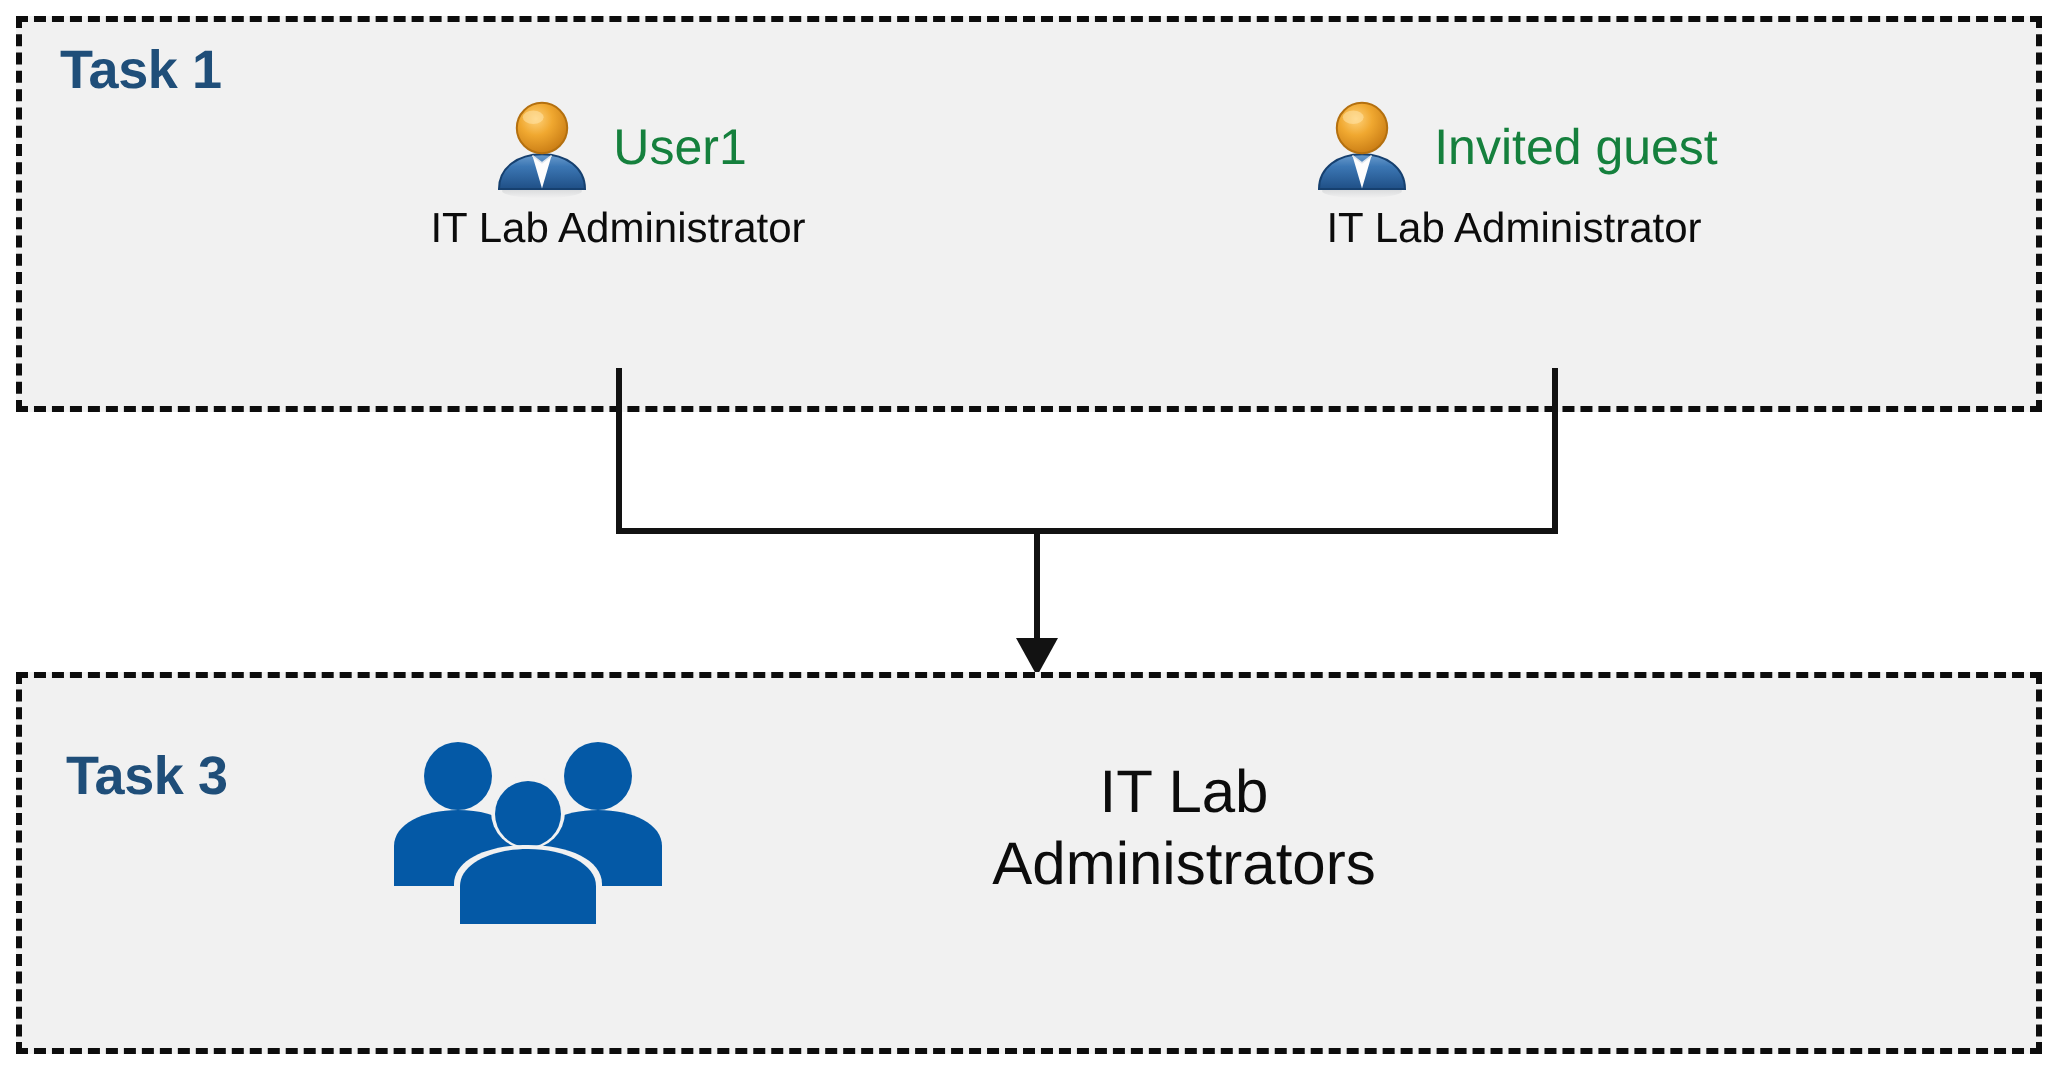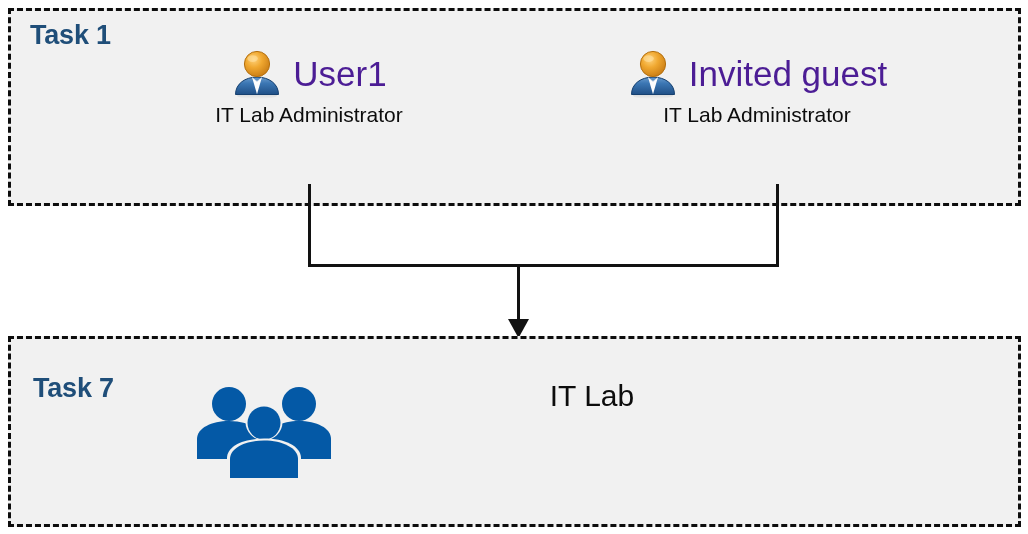--- a/index.html
+++ b/index.html
@@ -48,42 +48,43 @@
     text-align: center;
     white-space: nowrap;
   }
   .person-row {
     display: flex;
     align-items: center;
     justify-content: center;
     gap: 10px;
   }
   .person-name {
-    font-size: 35px;
-    color: #4c1d95;
+    font-size: 25px;
+    color: #15803d;
     line-height: 1.05;
   }
   .person-role {
     font-size: 21px;
     color: #0c0c0c;
     line-height: 1.15;
     margin-top: 3px;
   }
   #person-user1  { left: 128px; top: 48px; width: 362px; }
   #person-guest  { left: 576px; top: 48px; width: 362px; }
 
   .user-icon { width: 52px; height: 52px; display: block; flex: 0 0 auto; }
 
   
   #group-entry {
     position: absolute;
     left: 196px;
-    top: 378px;
+    top: 362px;
     width: 700px;
     display: flex;
+    align-items: center;
     gap: 110px;
   }
   .group-icon { width: 136px; height: 100px; flex: 0 0 auto; }
   .group-label {
     font-size: 30px;
     color: #0c0c0c;
     line-height: 1.2;
     text-align: center;
     flex: 0 0 auto;
     width: 300px;
@@ -177,21 +178,21 @@
   <svg id="connector" viewBox="0 0 1028 534" xmlns="http://www.w3.org/2000/svg">
     <g stroke="#121212" stroke-width="3" fill="none" shape-rendering="crispEdges">
       <path d="M309.5 184 L309.5 265.5 L777.5 265.5 L777.5 184"></path>
       <path d="M518.5 265.5 L518.5 325"></path>
     </g>
     <polygon points="518.5,338 508,319 529,319" fill="#121212"></polygon>
   </svg>
 
   <div class="task-box" id="task2-box"></div>
 
-  <div class="task-label" id="task2-label">Task 7</div>
+  <div class="task-label" id="task2-label">Task 3</div>
 
   <div id="group-entry">
     <span class="group-icon-wrap">
       <svg class="group-icon" viewBox="0 0 136 100" xmlns="http://www.w3.org/2000/svg">
         <g fill="#0459a6">
 
           <circle cx="33" cy="26" r="17"></circle>
           <path d="M1 81 V61 c0-11 14.5-18 32-18 s32 7 32 18 v20 z"></path>
 
           <circle cx="103" cy="26" r="17"></circle>
@@ -199,16 +200,17 @@
 
           <circle cx="68" cy="44" r="18.5" fill="#f1f1f1"></circle>
           <circle cx="68" cy="45" r="16.5"></circle>
           <path d="M31 100 V80 c0-12 16.5-19.5 37-19.5 s37 7.5 37 19.5 v20 z" fill="#f1f1f1"></path>
           <path d="M34 100 V81 c0-11 15.5-18.5 34-18.5 s34 7.5 34 18.5 v19 z"></path>
         </g>
       </svg>
     </span>
     <span class="group-label">
       <span>IT Lab</span><br>
+      <span>Administrators</span>
     </span>
   </div>
 
 </div>
 
 </body></html>

